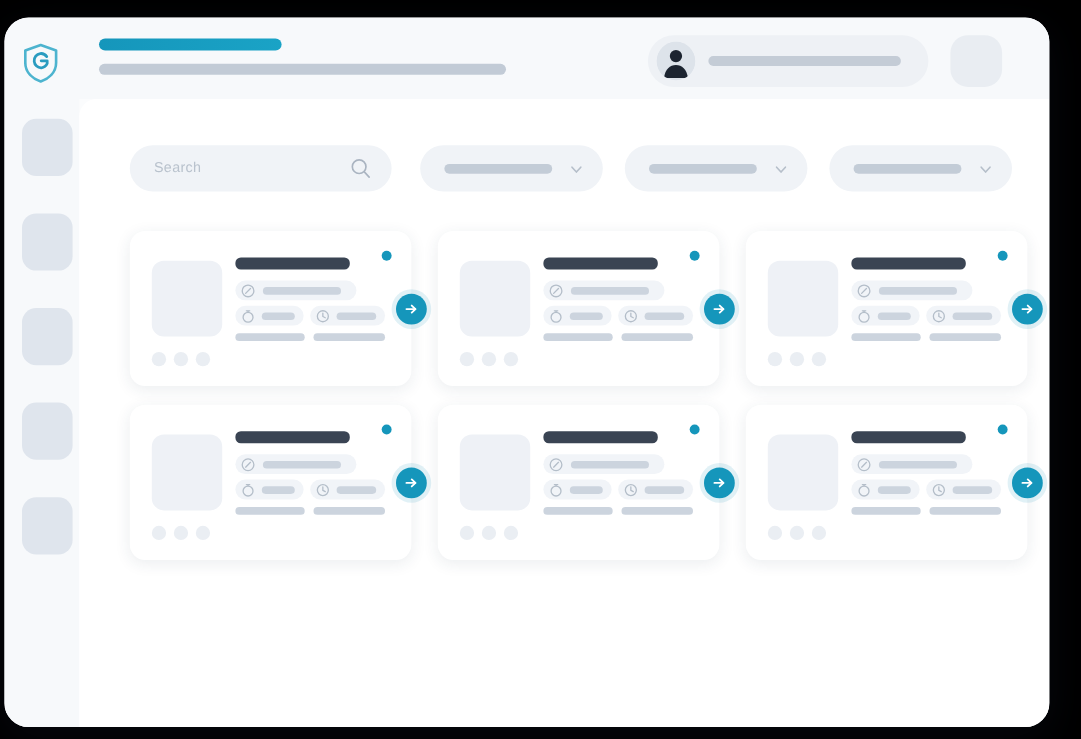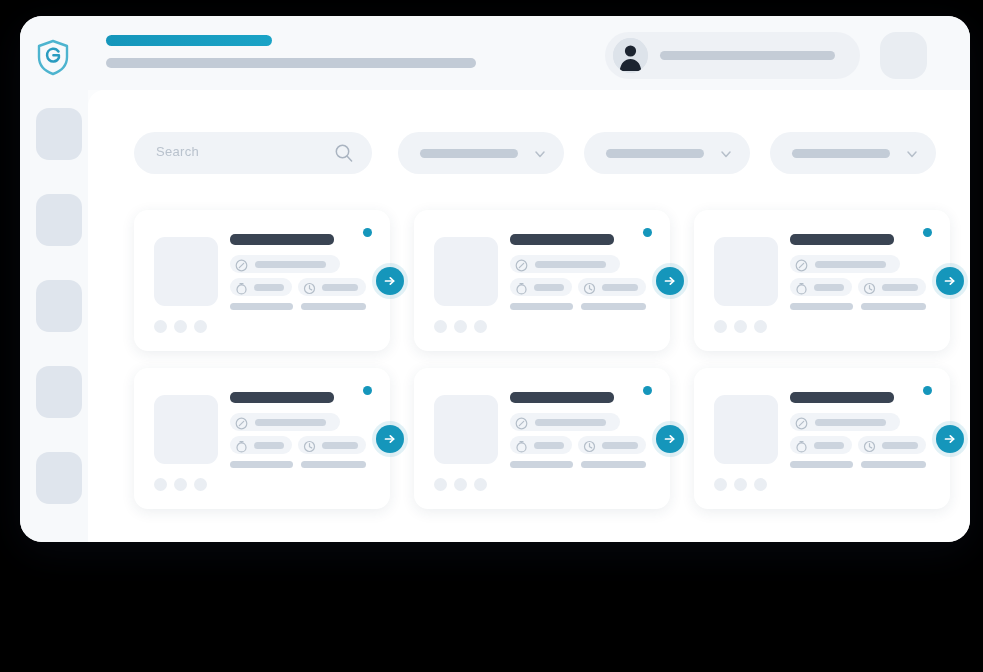--- a/index.html
+++ b/index.html
@@ -8,24 +8,24 @@
     width: 983px;
     height: 672px;
     background: #000000;
     font-family: "Liberation Sans", sans-serif;
     overflow: hidden;
   }
 
   
   #app-window {
     position: absolute;
-    left: 20px;
+    left: 4px;
     top: 16px;
     width: 950px;
-    height: 526px;
+    height: 645px;
     background: #fbfcfd;
     border-radius: 22px;
     overflow: hidden;
     box-shadow: 0 10px 40px rgba(20,30,50,0.28);
   }
 
   
   #topbar {
     position: absolute;
     left: 0; top: 0;

